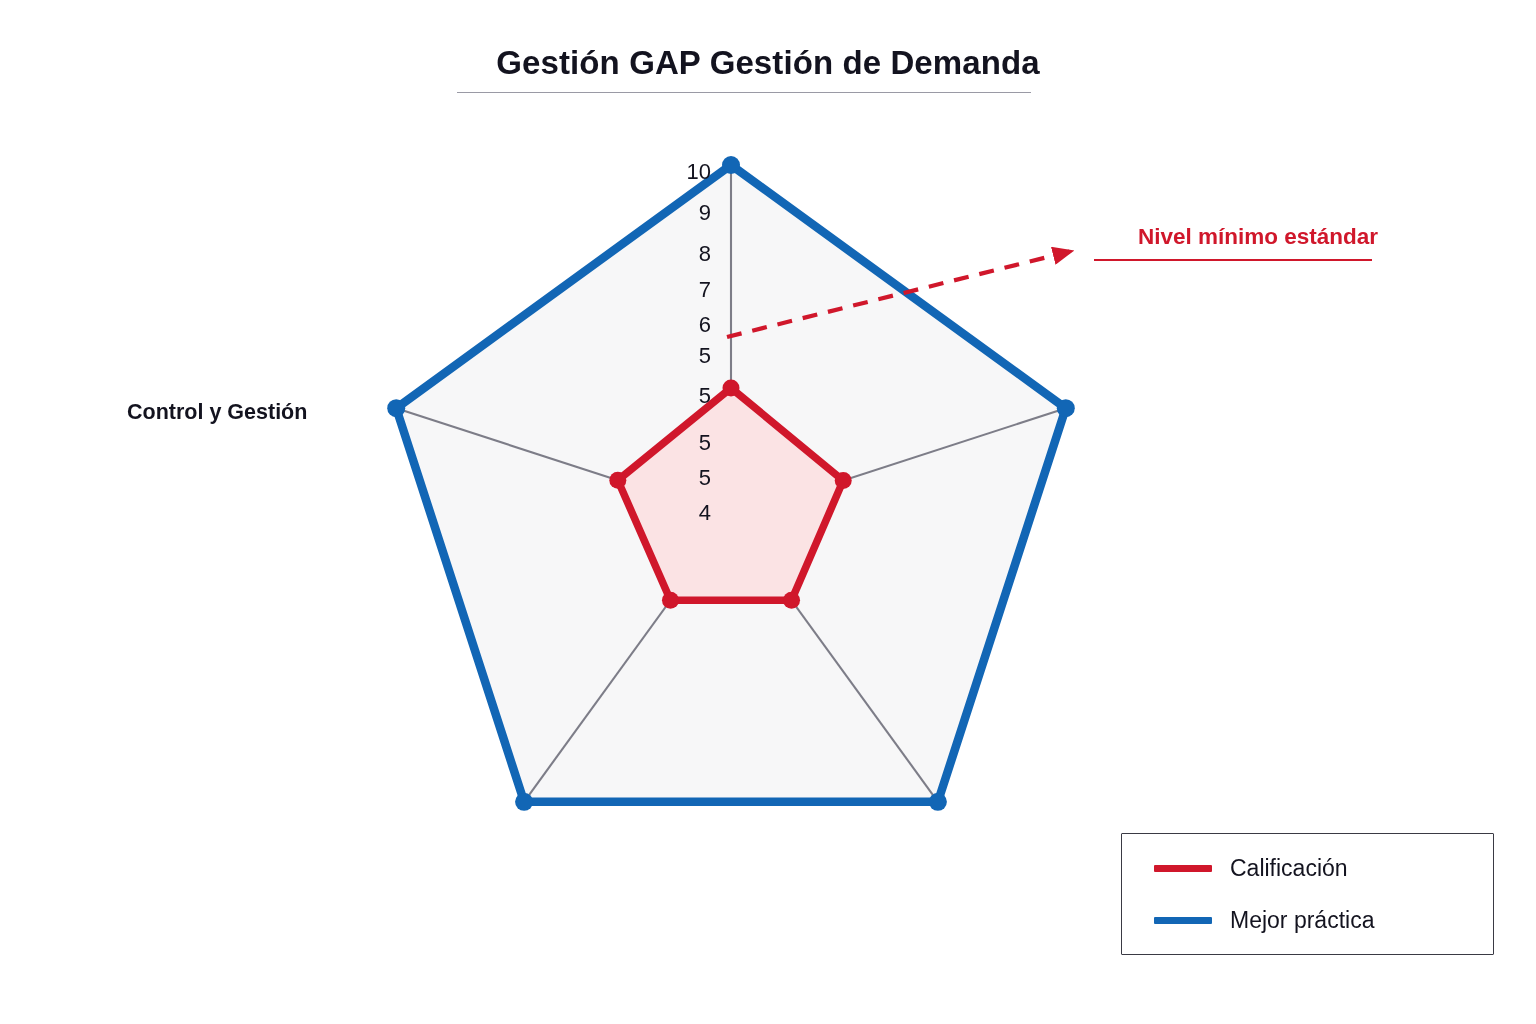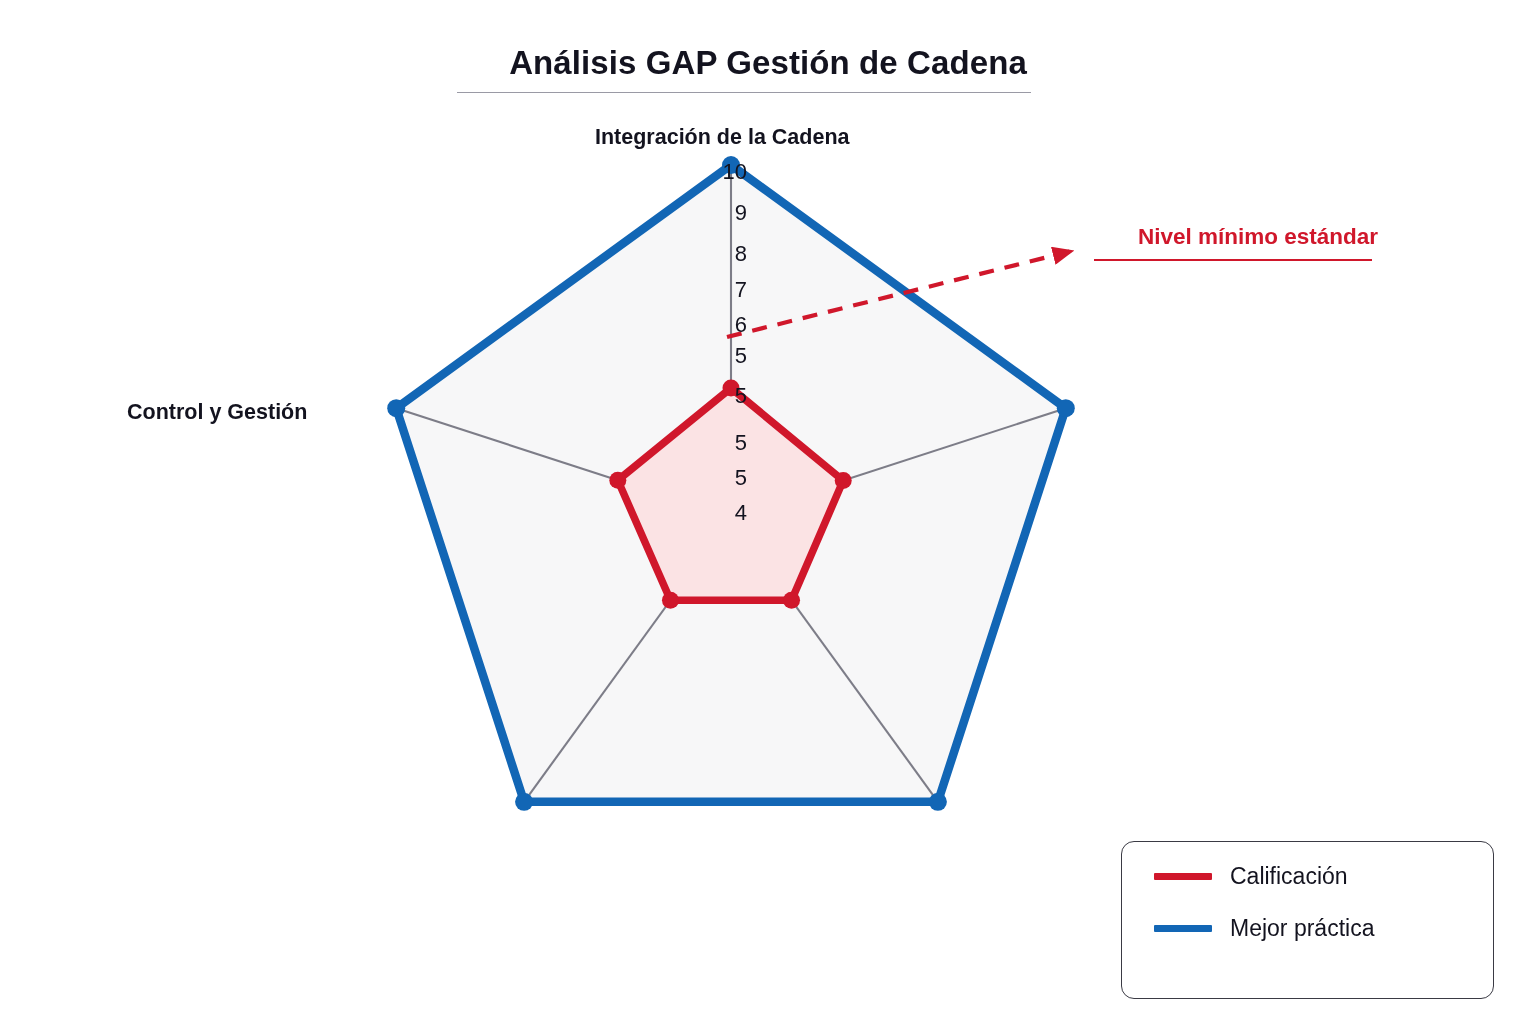--- a/index.html
+++ b/index.html
@@ -70,21 +70,20 @@
   .cat-left       { left: 127px;  top: 400px; }
 
   
   .tick-label {
     position: absolute;
     font-size: 22px;
     color: #13131f;
     text-align: right;
     white-space: nowrap;
     transform: translate(-100%, -50%);
-    margin-left: 36px;
   }
 
   
   .annotation {
     position: absolute;
     left: 1138px;
     top: 224px;
     font-size: 22.5px;
     font-weight: bold;
     color: #d0172b;
@@ -98,26 +97,25 @@
     height: 2px;
     background: #d0172b;
   }
 
   
   .legend-box {
     position: absolute;
     left: 1121px;
     top: 833px;
     width: 373px;
-    height: 158px;
+    height: 122px;
     border: 1.6px solid #3a3a44;
-    border-radius: 13px;
+    border-radius: 1px;
     background: #ffffff;
     box-sizing: border-box;
-    margin-top: 8px;
   }
   .legend-row {
     position: absolute;
     display: flex;
     align-items: center;
     left: 32px;
     gap: 18px;
   }
   .legend-row.r0 { top: 21px; }
   .legend-row.r1 { top: 73px; }
@@ -131,21 +129,21 @@
     font-size: 23px;
     color: #13131f;
     white-space: nowrap;
   }
 </style>
 </head>
 <body>
 
 <div id="chart-root">
 
-  <div class="chart-title">Análisis GAP Gestión de Cadena</div>
+  <div class="chart-title">Gestión GAP Gestión de Demanda</div>
   <div class="chart-title-rule"></div>
 
   <svg id="radar" viewBox="0 0 1536 1024">
     <g id="grid-rings">
         <polygon points="731.00,481.80 764.48,506.12 751.69,545.48 710.31,545.48 697.52,506.12" fill="none" stroke="#7d7d88" stroke-width="1.3"></polygon>
         <polygon points="731.00,446.60 797.95,495.25 772.38,573.95 689.62,573.95 664.05,495.25" fill="none" stroke="#7d7d88" stroke-width="1.3"></polygon>
         <polygon points="731.00,411.40 831.43,484.37 793.07,602.43 668.93,602.43 630.57,484.37" fill="none" stroke="#7d7d88" stroke-width="1.3"></polygon>
         <polygon points="731.00,376.20 864.91,473.49 813.76,630.91 648.24,630.91 597.09,473.49" fill="none" stroke="#7d7d88" stroke-width="1.3"></polygon>
         <polygon points="731.00,341.00 898.39,462.61 834.45,659.39 627.55,659.39 563.61,462.61" fill="none" stroke="#7d7d88" stroke-width="1.3"></polygon>
         <polygon points="731.00,305.80 931.86,451.74 855.14,687.86 606.86,687.86 530.14,451.74" fill="none" stroke="#7d7d88" stroke-width="1.3"></polygon>
@@ -187,21 +185,20 @@
     <g id="annotation-arrow">
       <defs>
         <marker id="arrowhead" markerWidth="5.2" markerHeight="4.4" refX="4.6" refY="2.2" orient="auto">
           <polygon points="0,0 5.2,2.2 0,4.4" fill="#d0172b"></polygon>
         </marker>
       </defs>
       <line id="ann-line" stroke="#d0172b" stroke-width="4.2" stroke-dasharray="15 11" marker-end="url(#arrowhead)" x1="727" y1="337" x2="1072" y2="251"></line>
     </g>
   </svg>
 
-  <div class="cat-label cat-top">Integración de la Cadena</div>
   <div class="cat-label cat-left">Control y Gestión</div>
 
   <div id="tick-layer">
       <div class="tick-label" style="left: 711px; top: 172px;">10</div>
       <div class="tick-label" style="left: 711px; top: 213px;">9</div>
       <div class="tick-label" style="left: 711px; top: 254px;">8</div>
       <div class="tick-label" style="left: 711px; top: 290px;">7</div>
       <div class="tick-label" style="left: 711px; top: 325px;">6</div>
       <div class="tick-label" style="left: 711px; top: 356px;">5</div>
       <div class="tick-label" style="left: 711px; top: 396px;">5</div>

